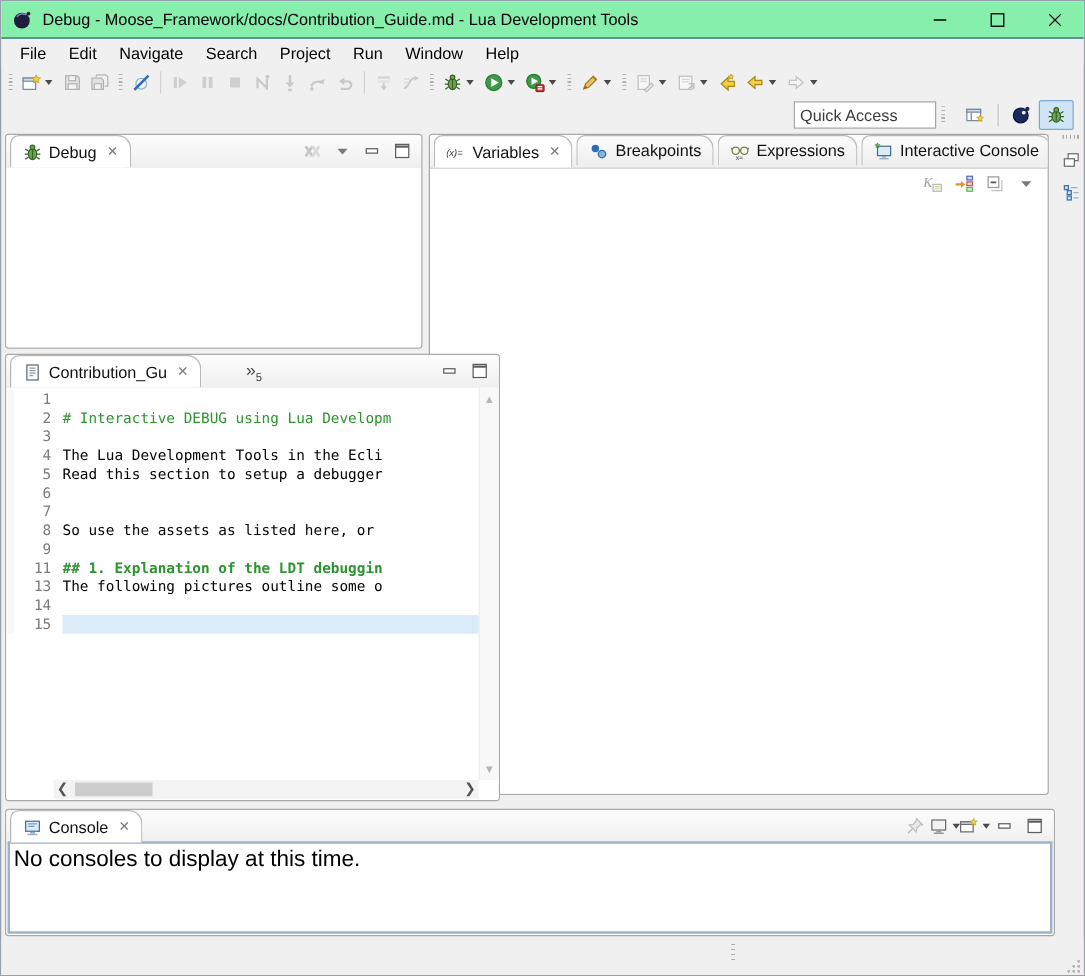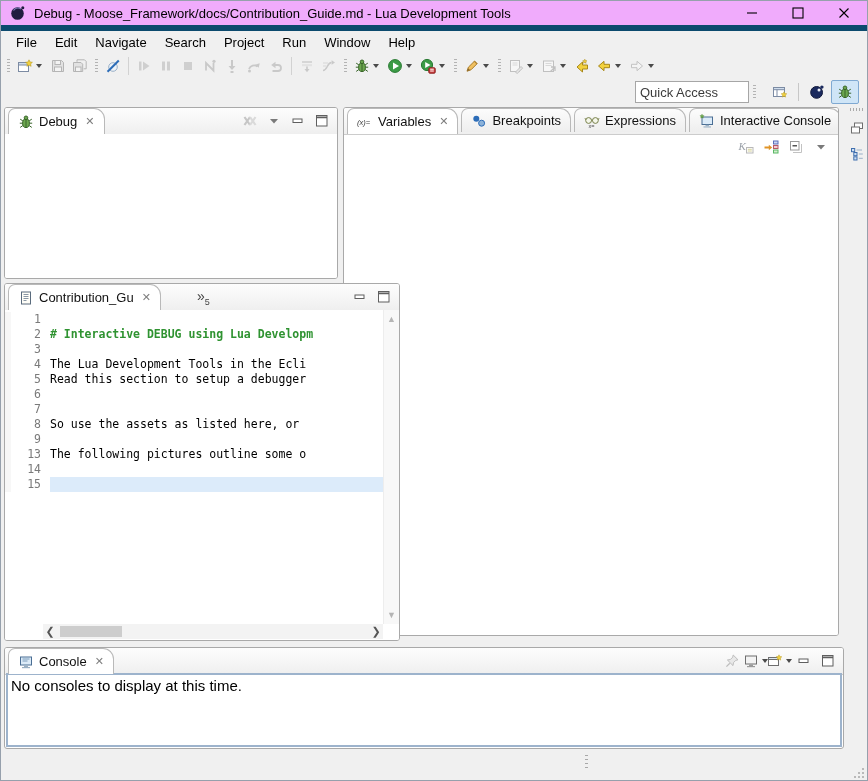--- a/index.html
+++ b/index.html
@@ -1,18 +1,18 @@
 <!DOCTYPE html>
 <html><head>
 <meta charset="utf-8">
 <style>
   html,body{margin:0;padding:0;background:#d6d6d6;font-family:"Liberation Sans",sans-serif;}
   .window{position:relative;width:868px;height:781px;background:#f0f0f0;box-sizing:border-box;border:1px solid #96a0ac;overflow:hidden;}
   
-  .titlebar{position:absolute;left:0;top:0;width:100%;height:30px;background:#f0abfc;display:flex;align-items:center;border-bottom:6px solid #0c4a6e;box-sizing:border-box;}
+  .titlebar{position:absolute;left:0;top:0;width:100%;height:30px;background:#86efac;display:flex;align-items:center;border-bottom:1px solid #0c4a6e;box-sizing:border-box;}
   .titlebar .appicon{margin:0 8px 0 9px;width:16px;height:16px;}
   .titlebar .title{font-size:13px;color:#000;}
   .wincontrols{margin-left:auto;display:flex;height:100%;}
   .winbtn{width:46px;height:100%;display:flex;align-items:center;justify-content:center;}
   
   .menubar{position:absolute;left:0;top:30px;width:100%;height:22px;display:flex;align-items:center;padding-left:6px;box-sizing:border-box;background:#f0f0f0;}
   .menuitem{font-size:13px;color:#000;padding:2px 9px;border-radius:2px;}
   
   .toolbar{position:absolute;left:0;top:52px;width:100%;height:26px;display:flex;align-items:center;padding-left:2px;box-sizing:border-box;}
   .tbgroup{display:flex;align-items:center;height:100%;}
@@ -47,21 +47,21 @@
   .ln{width:30px;text-align:right;padding-right:9px;color:#7a7a7a;}
   .code{flex:1;white-space:pre;color:#000;overflow:hidden;}
   .vscroll{position:absolute;right:0;top:0;bottom:16px;width:15px;background:#f8f8f8;border-left:1px solid #ededed;}
   .arr{position:absolute;left:0;width:15px;height:14px;color:#b5b5b5;font-size:9px;text-align:center;line-height:14px;}
   .hscroll{position:absolute;left:38px;right:16px;bottom:1px;height:15px;background:#f3f3f3;display:flex;align-items:center;}
   .harr{width:14px;text-align:center;color:#555;font-size:11px;line-height:15px;}
   .hthumb{position:absolute;left:17px;width:62px;top:2px;bottom:2px;background:#cdcdcd;}
   .hspacer{flex:1;}
   
   .console-body{position:absolute;left:1px;right:1px;top:25px;bottom:1px;background:#fff;border:2px solid #9db3cc;box-sizing:border-box;}
-  .console-msg{font-size:15px;color:#000;padding:2px 3px;}
+  .console-msg{font-size:18px;color:#000;padding:2px 3px;}
   
   .trim{position:absolute;left:845px;top:104px;width:22px;height:545px;display:flex;flex-direction:column;align-items:center;}
   .trim-dots{width:14px;height:3px;margin-top:3px;background:repeating-linear-gradient(to right,#aaa 0 1px,transparent 1px 3px);}
   .trimbtn{margin-top:8px;width:18px;height:18px;display:flex;align-items:center;justify-content:center;}
   
   .statusbar{position:absolute;left:0;top:750px;width:100%;height:30px;background:#f0f0f0;}
   .drag-dots{position:absolute;left:584px;top:4px;width:3px;height:16px;background:repeating-linear-gradient(to bottom,#a8a8a8 0 1px,transparent 1px 4px);}
   .grip{position:absolute;right:2px;bottom:2px;width:12px;height:12px;background:
     radial-gradient(circle at 10px 2px,#b9b9b9 1px,transparent 1.4px),
     radial-gradient(circle at 10px 6px,#b9b9b9 1px,transparent 1.4px),
@@ -540,21 +540,21 @@
     <div class="editor-body">
       <div class="lines" id="editor-lines">
           <div class="line">
             <span class="ruler"></span>
             <span class="ln">1</span>
             <span class="code"></span>
           </div>
           <div class="line">
             <span class="ruler"></span>
             <span class="ln">2</span>
-            <span class="code"><span style="color: rgb(47, 147, 49); font-weight: bold;"># Interactive DEBUG using Lua Developm</span></span>
+            <span class="code"><span style="color: rgb(47, 147, 49); font-weight: normal;"># Interactive DEBUG using Lua Developm</span></span>
           </div>
           <div class="line">
             <span class="ruler"></span>
             <span class="ln">3</span>
             <span class="code"></span>
           </div>
           <div class="line">
             <span class="ruler"></span>
             <span class="ln">4</span>
             <span class="code"><span style="color: rgb(0, 0, 0);">The Lua Development Tools in the Ecli</span></span>
@@ -575,20 +575,25 @@
           </div>
           <div class="line">
             <span class="ruler"></span>
             <span class="ln">8</span>
             <span class="code"><span style="color: rgb(0, 0, 0);">So use the assets as listed here, or </span></span>
           </div>
           <div class="line">
             <span class="ruler"></span>
             <span class="ln">9</span>
             <span class="code"></span>
+          </div>
+          <div class="line">
+            <span class="ruler"></span>
+            <span class="ln">11</span>
+            <span class="code"><span style="color: rgb(47, 147, 49); font-weight: bold;">## 1. Explanation of the LDT debuggin</span></span>
           </div>
           <div class="line">
             <span class="ruler"></span>
             <span class="ln">13</span>
             <span class="code"><span style="color: rgb(0, 0, 0);">The following pictures outline some o</span></span>
           </div>
           <div class="line">
             <span class="ruler"></span>
             <span class="ln">14</span>
             <span class="code"></span>

